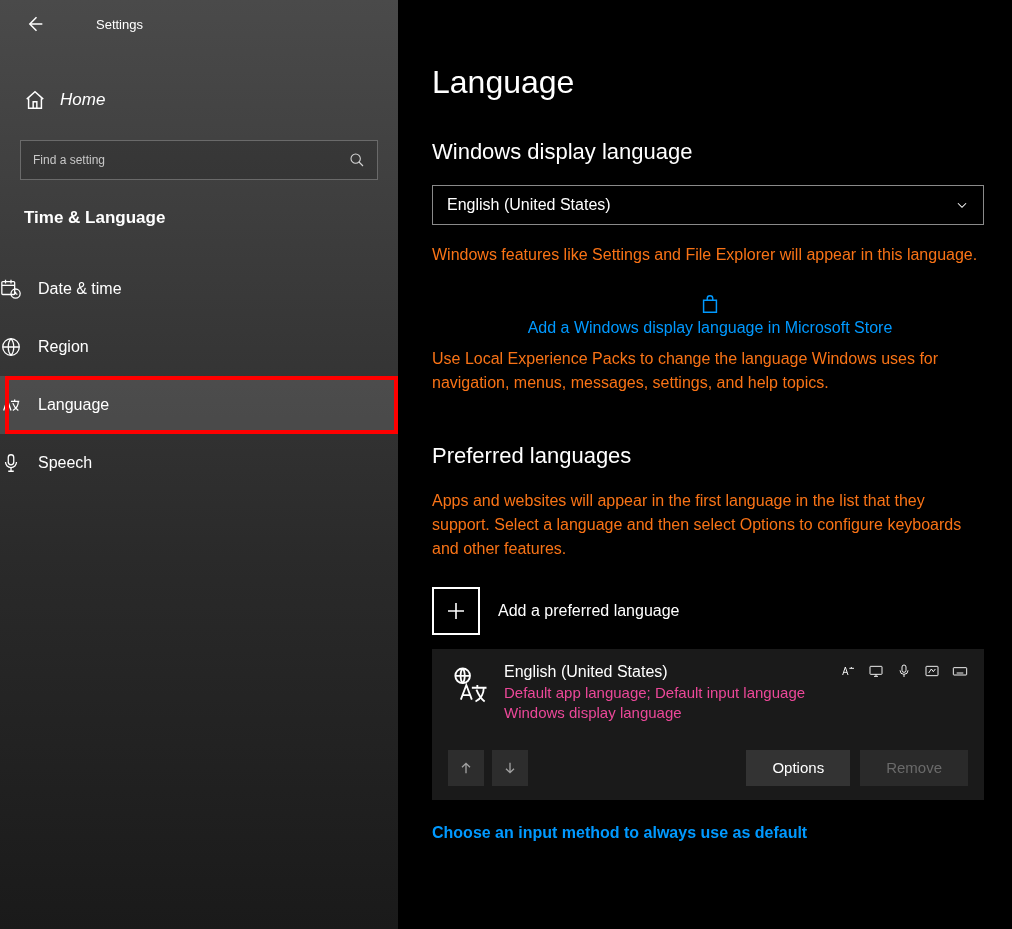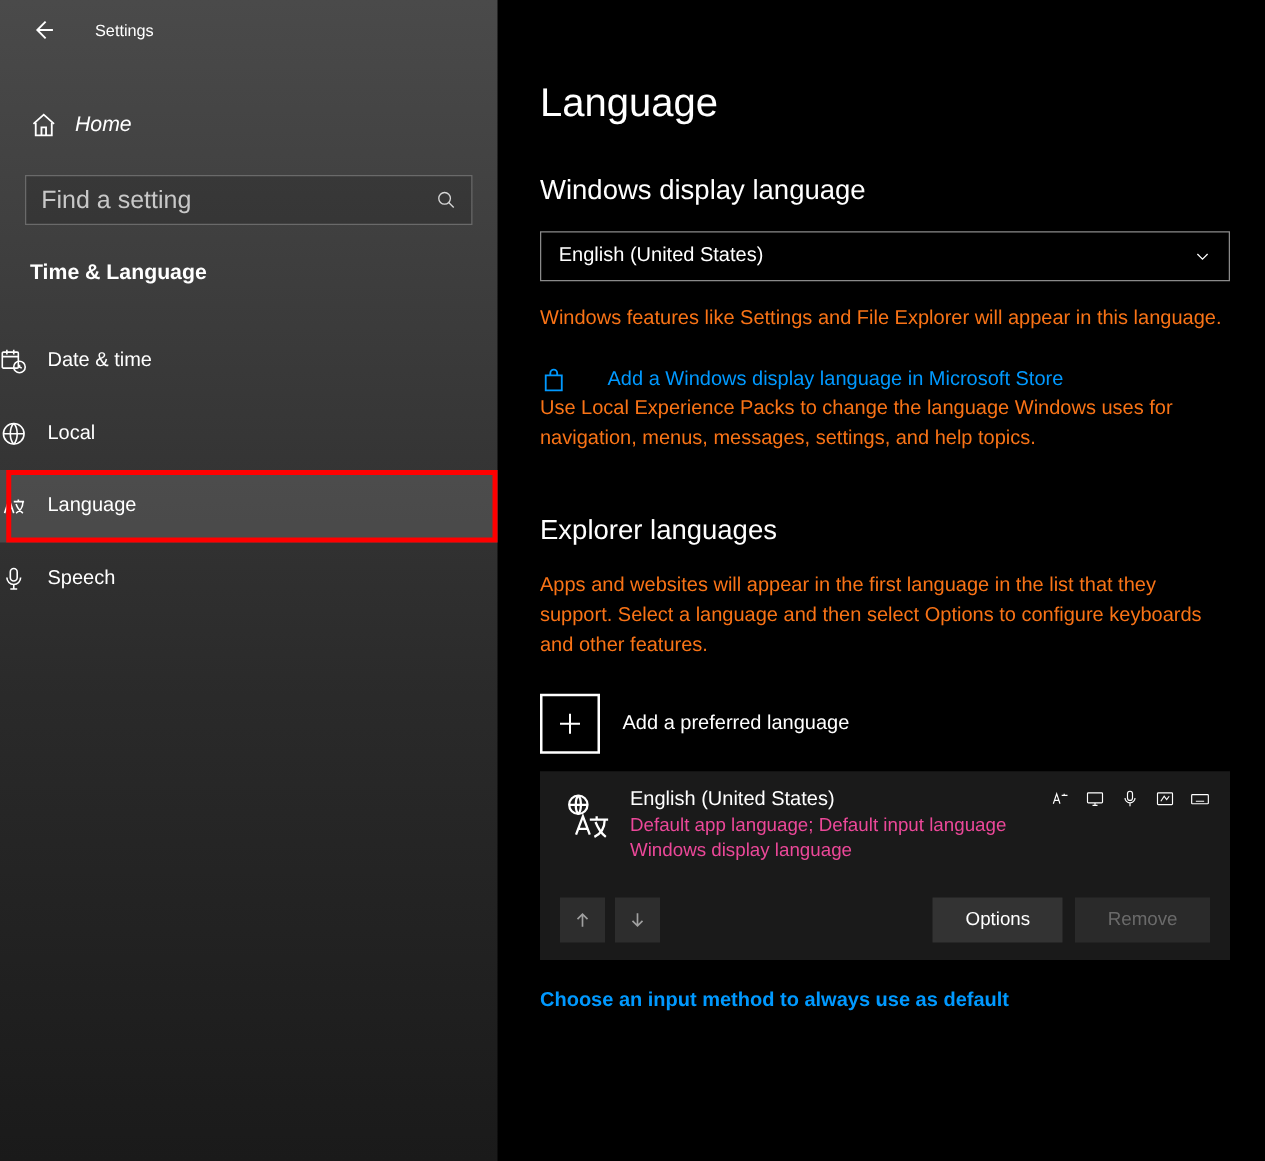--- a/index.html
+++ b/index.html
@@ -19,20 +19,21 @@
     background: linear-gradient(to bottom, #4a4a4a 0%, #3a3a3a 30%, #2a2a2a 60%, #1a1a1a 100%);
     display: flex;
     flex-direction: column;
     position: relative;
   }
   .sidebar-top {
     display: flex;
     align-items: center;
     height: 48px;
     padding-left: 24px;
+    gap: 20px;
   }
   .back-arrow {
     width: 20px;
     height: 20px;
     margin-right: 32px;
     cursor: pointer;
   }
   .window-title {
     font-size: 13px;
     color: #fff;
@@ -63,21 +64,21 @@
     align-items: center;
     padding: 0 12px;
     cursor: text;
   }
   .search-box input {
     flex: 1;
     background: transparent;
     border: none;
     outline: none;
     color: #d0d0d0;
-    font-size: 20px;
+    font-size: 12px;
     font-family: inherit;
   }
   .search-box input::placeholder {
     color: #c8c8c8;
   }
   .search-box .search-icon {
     width: 16px;
     height: 16px;
     opacity: 0.8;
   }
@@ -148,21 +149,23 @@
   .desc {
     font-size: 16px;
     color: #f97316;
     line-height: 1.5;
     max-width: 550px;
     margin-bottom: 26px;
   }
   .store-link-row {
     display: flex;
     align-items: center;
-    gap: 32px;
+    gap: 4px;
+    margin-bottom: 10px;
+    flex-direction: column;
   }
   .store-link-row .bag-icon {
     width: 22px;
     height: 22px;
   }
   .link {
     color: #0099ff;
     font-size: 16px;
     cursor: pointer;
   }
@@ -300,21 +303,21 @@
       <span class="label">Date &amp; time</span>
     </div>
 
     <div class="nav-item">
       <span class="icon">
         <svg viewBox="0 0 24 24" fill="none" stroke="#fff" stroke-width="1.4">
           <circle cx="12" cy="12" r="9"></circle>
           <path d="M3 12 H21 M12 3 C8 7 8 17 12 21 M12 3 C16 7 16 17 12 21"></path>
         </svg>
       </span>
-      <span class="label">Local</span>
+      <span class="label">Region</span>
     </div>
 
     <div class="nav-item active">
       <span class="icon">
         <svg viewBox="0 0 24 24" fill="none" stroke="#fff" stroke-width="1.4">
           <path d="M4 18 L8 6 L12 18 M5.5 14 H10.5"></path>
           <path d="M12 8 H21 M16 8 V6 M14 18 C18 16 20 12 20 8 M20 18 C17 16 15 13 14 10"></path>
         </svg>
       </span>
       <span class="label">Language</span>
@@ -356,21 +359,21 @@
         <path d="M5 8 H19 V21 H5 Z"></path>
         <path d="M9 8 V6 a3 3 0 0 1 6 0 V8"></path>
       </svg>
     </span>
     <span class="link">Add a Windows display language in Microsoft Store</span>
   </div>
   <p class="desc" style="margin-bottom:0">Use Local Experience Packs to change the language Windows uses for navigation, menus, messages, settings, and help topics.</p>
 
   <div class="spacer-lg"></div>
 
-  <h2 class="section-title">Explorer languages</h2>
+  <h2 class="section-title">Preferred languages</h2>
 
   <p class="desc">Apps and websites will appear in the first language in the list that they support. Select a language and then select Options to configure keyboards and other features.</p>
 
   <div class="add-lang-row">
     <span class="plus-box">
       <svg viewBox="0 0 24 24" fill="none" stroke="#fff" stroke-width="1.6">
         <path d="M12 4 V20 M4 12 H20"></path>
       </svg>
     </span>
     <span class="add-lang-label">Add a preferred language</span>

